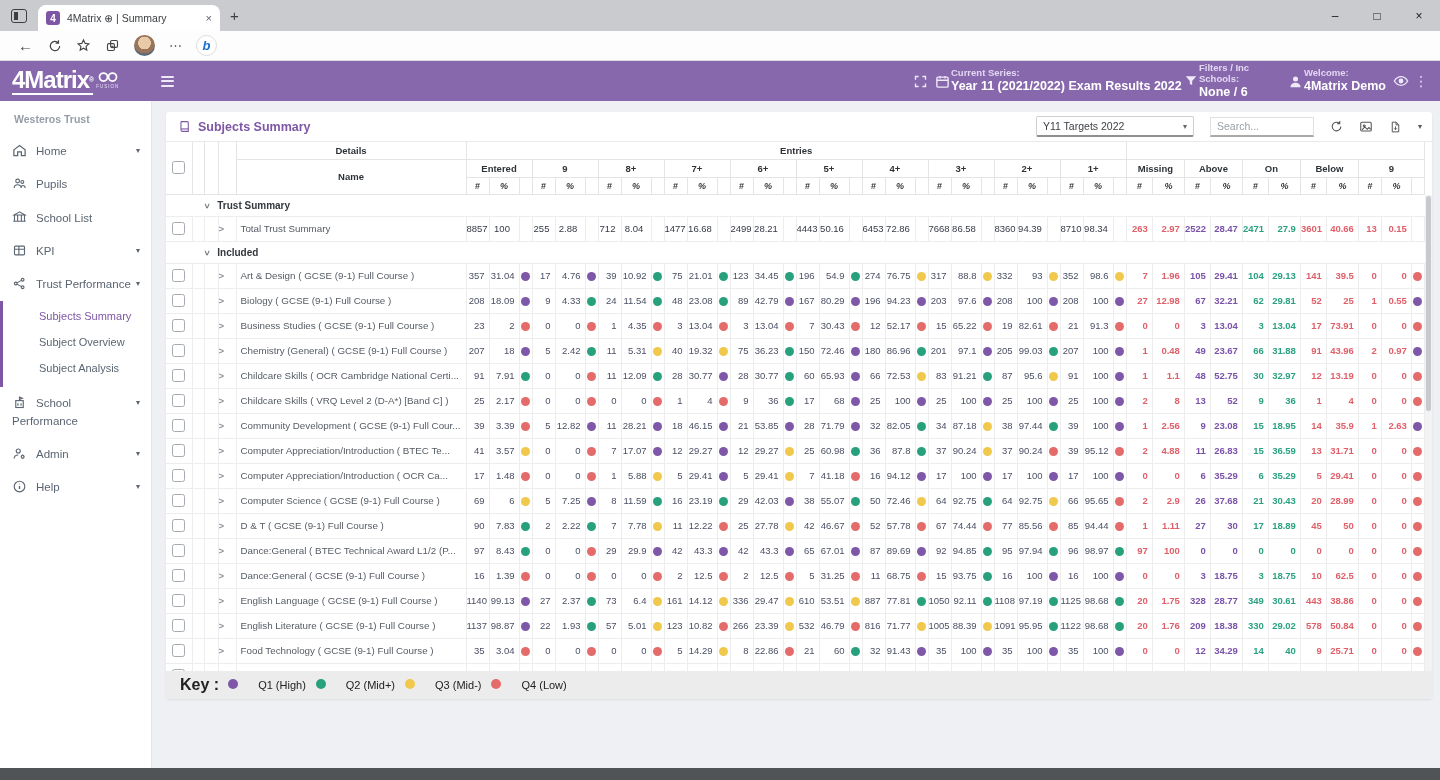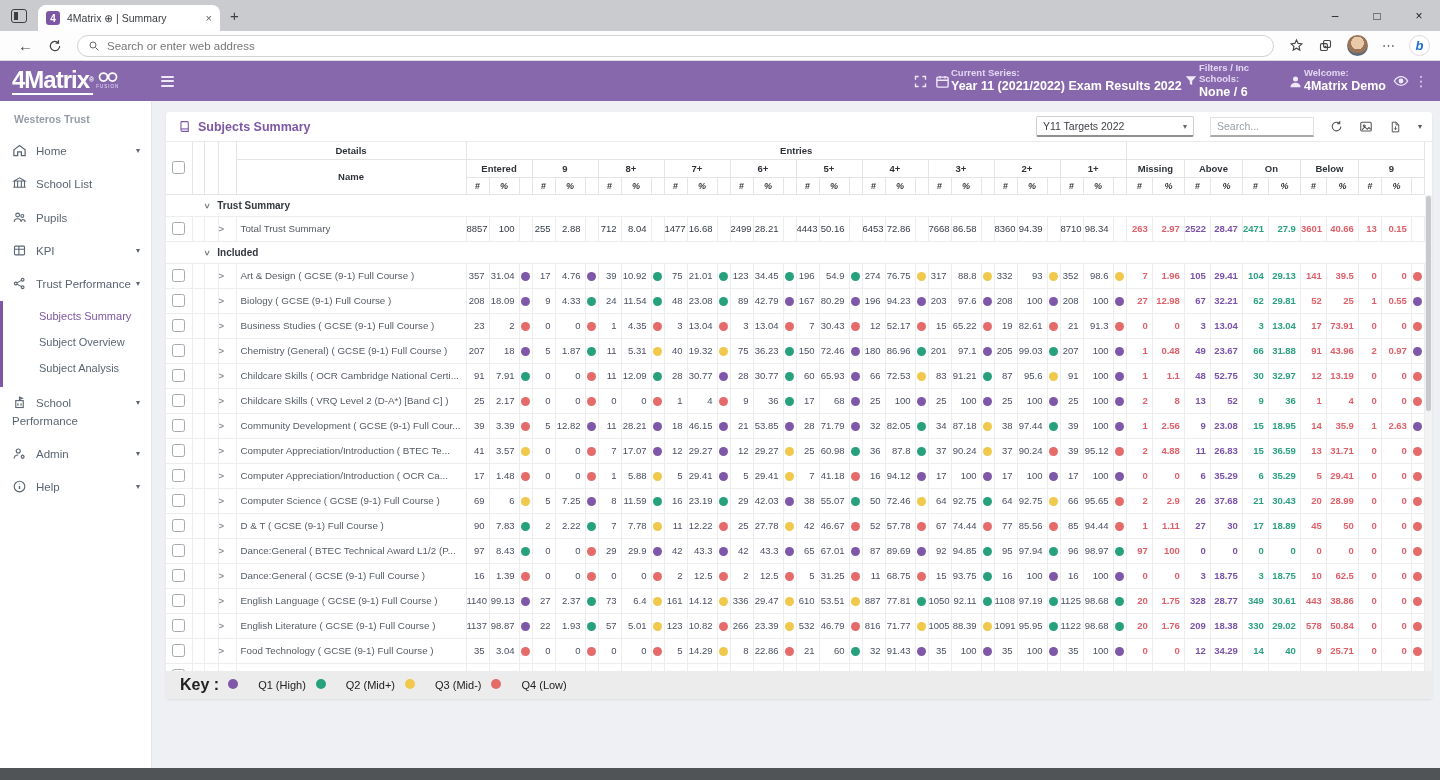--- a/index.html
+++ b/index.html
@@ -81,21 +81,21 @@
   .hr1 th { height:17px; } .hr2 th { height:18px; } .hr3 th { height:17px; font-size:9px; }
   .h-pct { font-style:italic; }
   .cbx { display:inline-block; width:13px; height:13px; border:1.5px solid #a6abb2; border-radius:2.5px; background:#fff; vertical-align:middle; }
   .t-row td { height:25px; }
   .group-row td { height:22px; border-right:none; }
   .gchev { display:inline-block; transform:rotate(90deg); color:#70757c; font-size:9px; font-weight:bold; margin-right:8px; }
   .glabel { font-size:10px; font-weight:bold; color:#33383e; }
   .rchev { color:#8a9099; font-size:9.5px; font-weight:bold; }
   .name-cell { color:#565c64; font-size:9.8px; text-align:left; padding-left:4px; text-overflow:ellipsis; }
   .ent { color:#4a4f63; text-align:right; padding-right:4px; }
-  .summary .ent { color:#353a46; }
+  .summary .ent { color:#353a46;text-align:center; }
   .dot { display:inline-block; width:9px; height:9px; border-radius:50%; vertical-align:middle; }
   .q1 { background:var(--q1); } .q2 { background:var(--q2); } .q3 { background:var(--q3); } .q4 { background:var(--q4); }
   .dot-cell { text-align:center; }
   .c-miss { color:var(--miss);margin-left:8px; } .c-abv { color:var(--abv); } .c-on { color:var(--on); }
   .c-blw { color:var(--blw); } .c-nine { color:var(--nine); }
   .tailnum { text-align:right; padding-right:4px; font-weight:bold; }
   td.check-cell, th.check-cell { text-align:center; }
   .tail-sep { border-left:1px solid #dcdcdc; }
   .vscroll { position:absolute; right:0; top:53px; bottom:0; width:7px; background:#f3f3f3; }
   .vthumb { position:absolute; top:1px; left:1px; width:5px; height:215px; background:#c6c9cd; border-radius:3px; }
@@ -126,27 +126,20 @@
     <span>×</span>
   </div>
 </div>
 <div class="addressbar">
   <span class="nav-arrow">←</span>
   <span class="icon-btn">
     <svg width="14" height="14" viewBox="0 0 24 24" fill="none" stroke="#444" stroke-width="2">
         <path d="M20 12a8 8 0 1 1-2.3-5.6M18 2v5h-5"></path>
       </svg>
   </span>
-  <div class="url-field">
-    <svg width="12" height="12" viewBox="0 0 24 24" fill="none" stroke="#666" stroke-width="2">
-        <circle cx="10" cy="10" r="6"></circle>
-        <path d="M15 15l6 6"></path>
-      </svg>
-    <span class="url-placeholder">Search or enter web address</span>
-  </div>
   <span class="icon-btn">
     <svg width="15" height="15" viewBox="0 0 24 24" fill="none" stroke="#444" stroke-width="1.8">
         <path d="M12 3l2.6 5.6 6 .7-4.5 4.1 1.2 5.9-5.3-3-5.3 3 1.2-5.9L3.4 9.3l6-.7z"></path>
       </svg>
   </span>
   <span class="icon-btn">
     <svg width="15" height="15" viewBox="0 0 24 24" fill="none" stroke="#444" stroke-width="1.8">
         <rect x="9" y="4" width="11" height="11" rx="2"></rect>
         <rect x="4" y="9" width="11" height="11" rx="2"></rect>
         <path d="M9.5 14.5h4M11.5 12.5v4"></path>
@@ -223,29 +216,29 @@
     <div class="trust">Westeros Trust</div>
 
     <div class="nav-item">
       <span class="nicon"><svg width="15" height="15" viewBox="0 0 24 24" fill="none" stroke="currentColor" stroke-width="2">
             <path d="M3 11l9-7 9 7v9h-6v-6h-6v6H3z"></path>
           </svg></span><span>Home</span>
       <span class="nav-caret">▾</span>
     </div>
     <div class="nav-item">
       <span class="nicon"><svg width="15" height="15" viewBox="0 0 24 24" fill="none" stroke="currentColor" stroke-width="1.8">
-            <path d="M12 3L3 8h18zM4 8v10M9 8v10M15 8v10M20 8v10M2 18h20"></path>
-          </svg></span><span>School List</span>
-    </div>
-    <div class="nav-item">
-      <span class="nicon"><svg width="15" height="15" viewBox="0 0 24 24" fill="none" stroke="currentColor" stroke-width="1.8">
             <circle cx="9" cy="8" r="3"></circle>
             <circle cx="16.5" cy="9.5" r="2.3"></circle>
             <path d="M3.5 19c0-3 2.5-5 5.5-5s5.5 2 5.5 5M14.5 19c0-2.3 1.5-3.8 3-3.8s3.5 1.4 3.5 3.8"></path>
           </svg></span><span>Pupils</span>
+    </div>
+    <div class="nav-item">
+      <span class="nicon"><svg width="15" height="15" viewBox="0 0 24 24" fill="none" stroke="currentColor" stroke-width="1.8">
+            <path d="M12 3L3 8h18zM4 8v10M9 8v10M15 8v10M20 8v10M2 18h20"></path>
+          </svg></span><span>School List</span>
     </div>
     <div class="nav-item">
       <span class="nicon"><svg width="15" height="15" viewBox="0 0 24 24" fill="none" stroke="currentColor" stroke-width="1.8">
             <rect x="4" y="5" width="16" height="14" rx="1.5"></rect>
             <path d="M4 10h16M11 5v14"></path>
           </svg></span><span>KPI</span>
       <span class="nav-caret">▾</span>
     </div>
     <div class="nav-item">
       <span class="nicon"><svg width="15" height="15" viewBox="0 0 24 24" fill="none" stroke="currentColor" stroke-width="1.8">
@@ -655,21 +648,21 @@
               <tr class="t-row">
                 <td class="check-cell"><span class="cbx"></span></td>
                 <td></td>
                 <td></td>
                 <td><span class="rchev">&gt;</span></td>
                 <td class="name-cell">Chemistry (General) ( GCSE (9-1) Full Course )</td>
                 <td class="ent tail-sep">207</td>
                 <td class="ent">18</td>
                 <td class="dot-cell"><span class="dot q1"></span></td>
                 <td class="ent">5</td>
-                <td class="ent">1.87</td>
+                <td class="ent">2.42</td>
                 <td class="dot-cell"><span class="dot q2"></span></td>
                 <td class="ent">11</td>
                 <td class="ent">5.31</td>
                 <td class="dot-cell"><span class="dot q3"></span></td>
                 <td class="ent">40</td>
                 <td class="ent">19.32</td>
                 <td class="dot-cell"><span class="dot q3"></span></td>
                 <td class="ent">75</td>
                 <td class="ent">36.23</td>
                 <td class="dot-cell"><span class="dot q2"></span></td>

